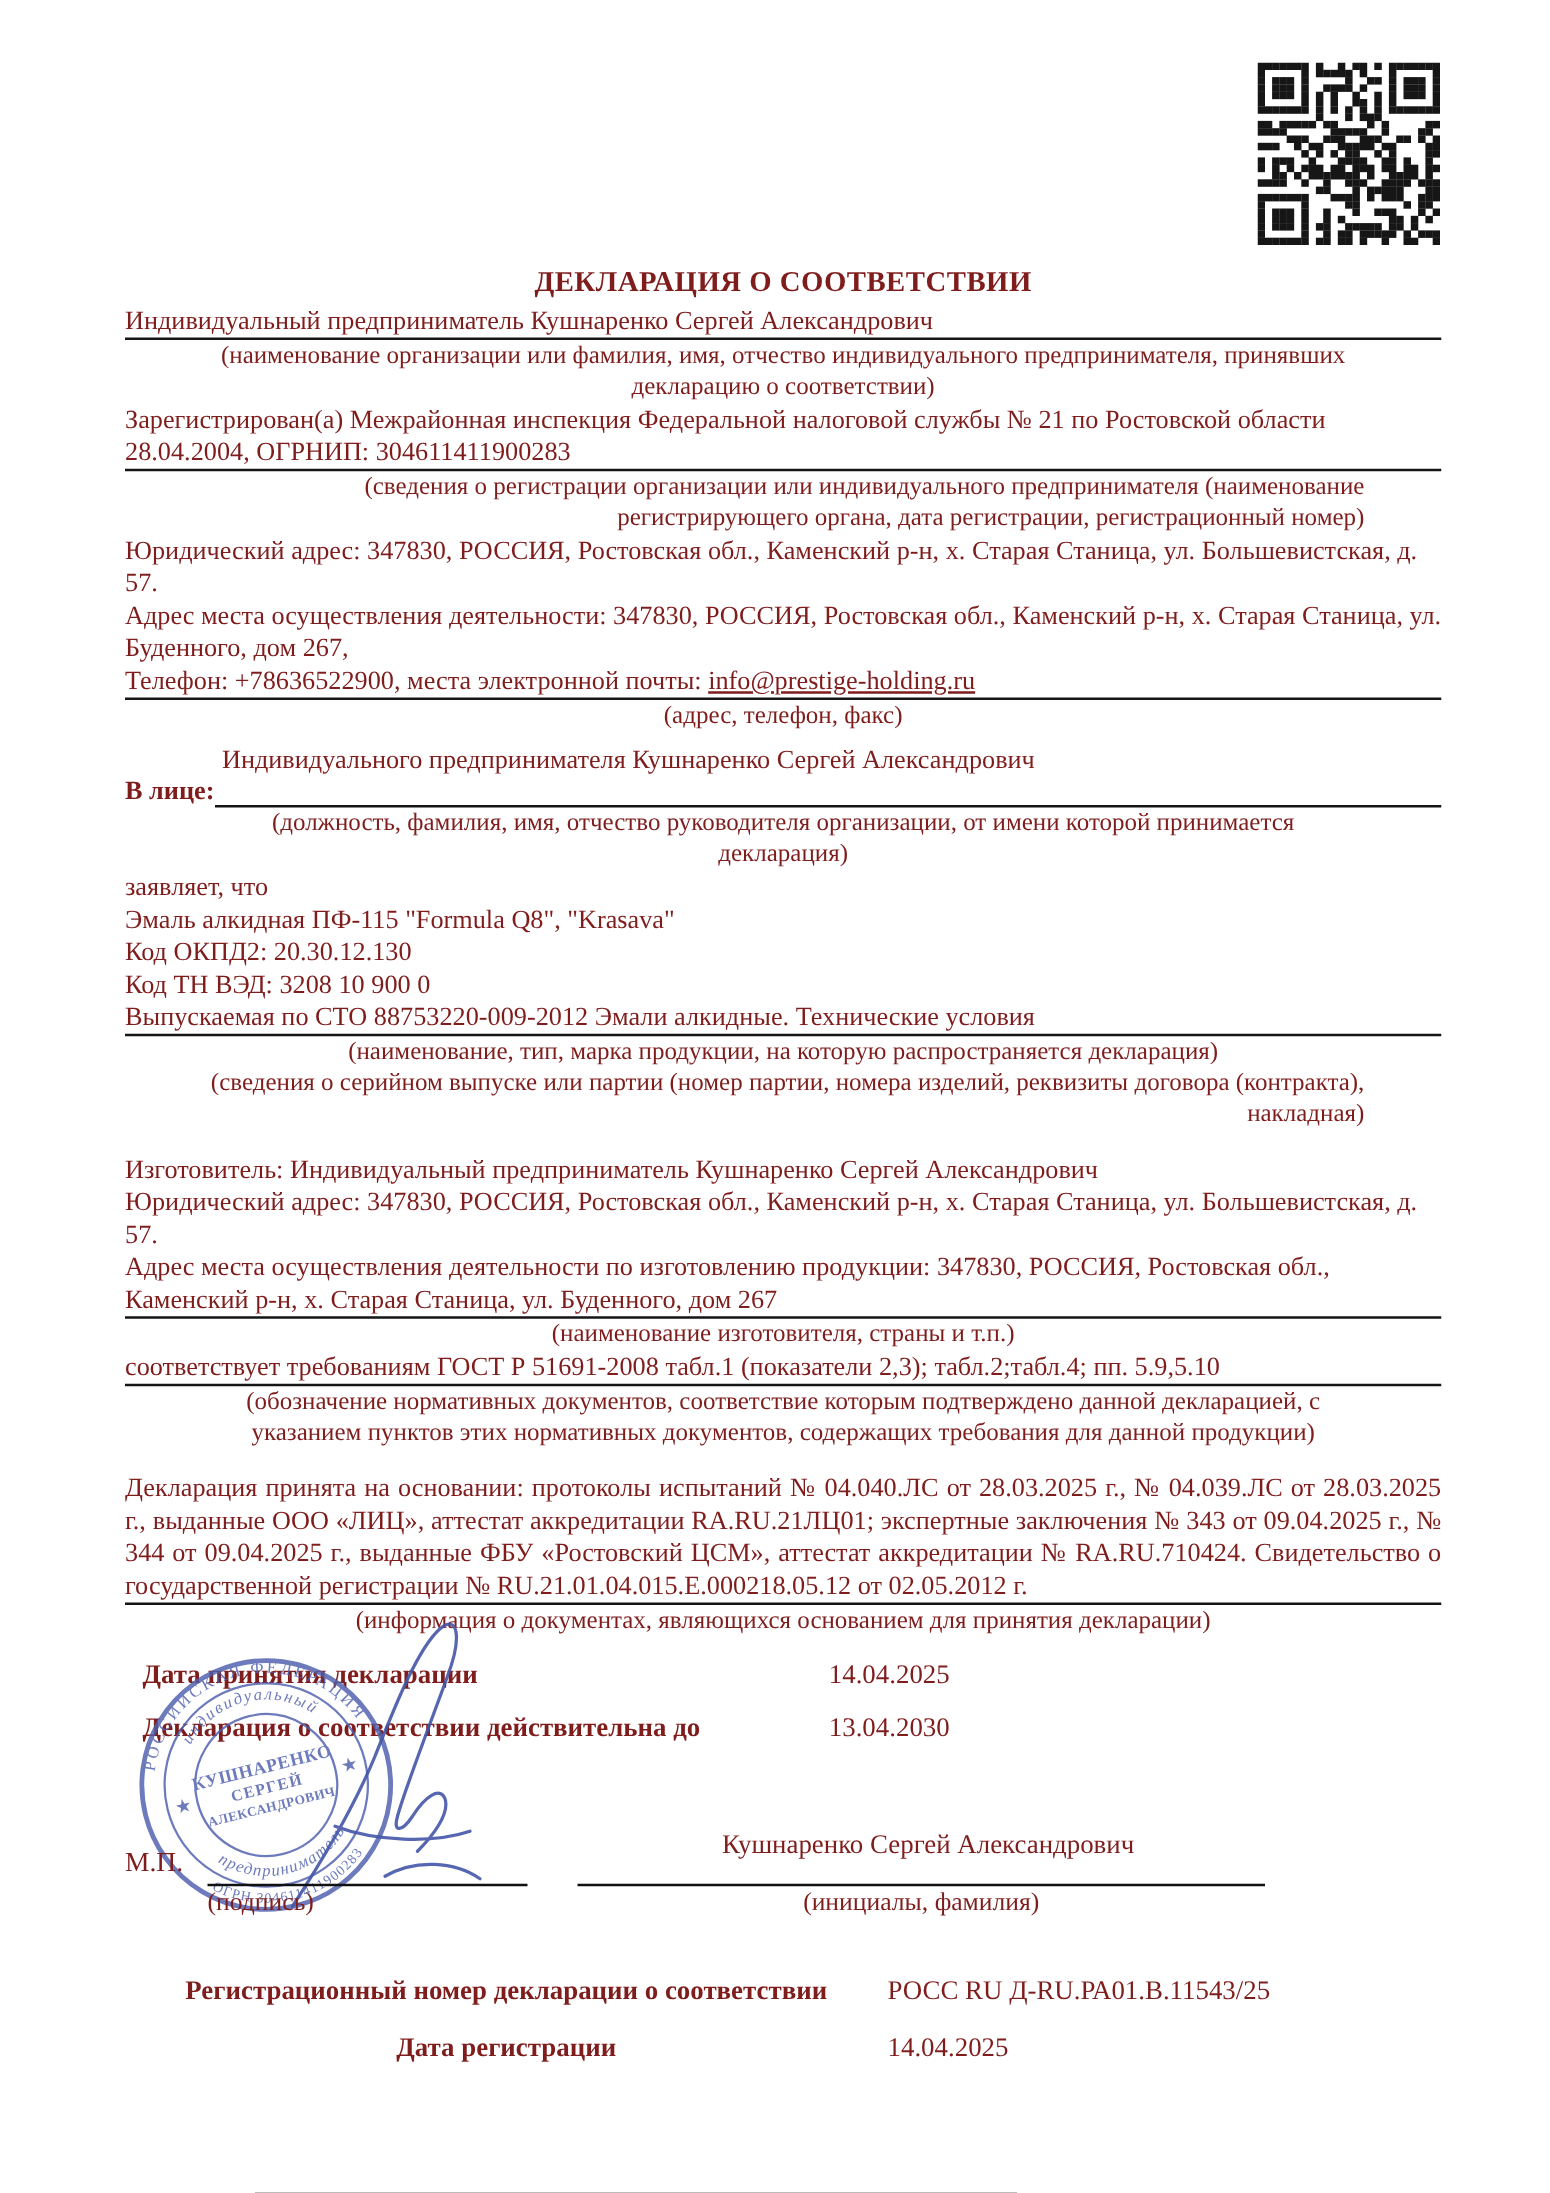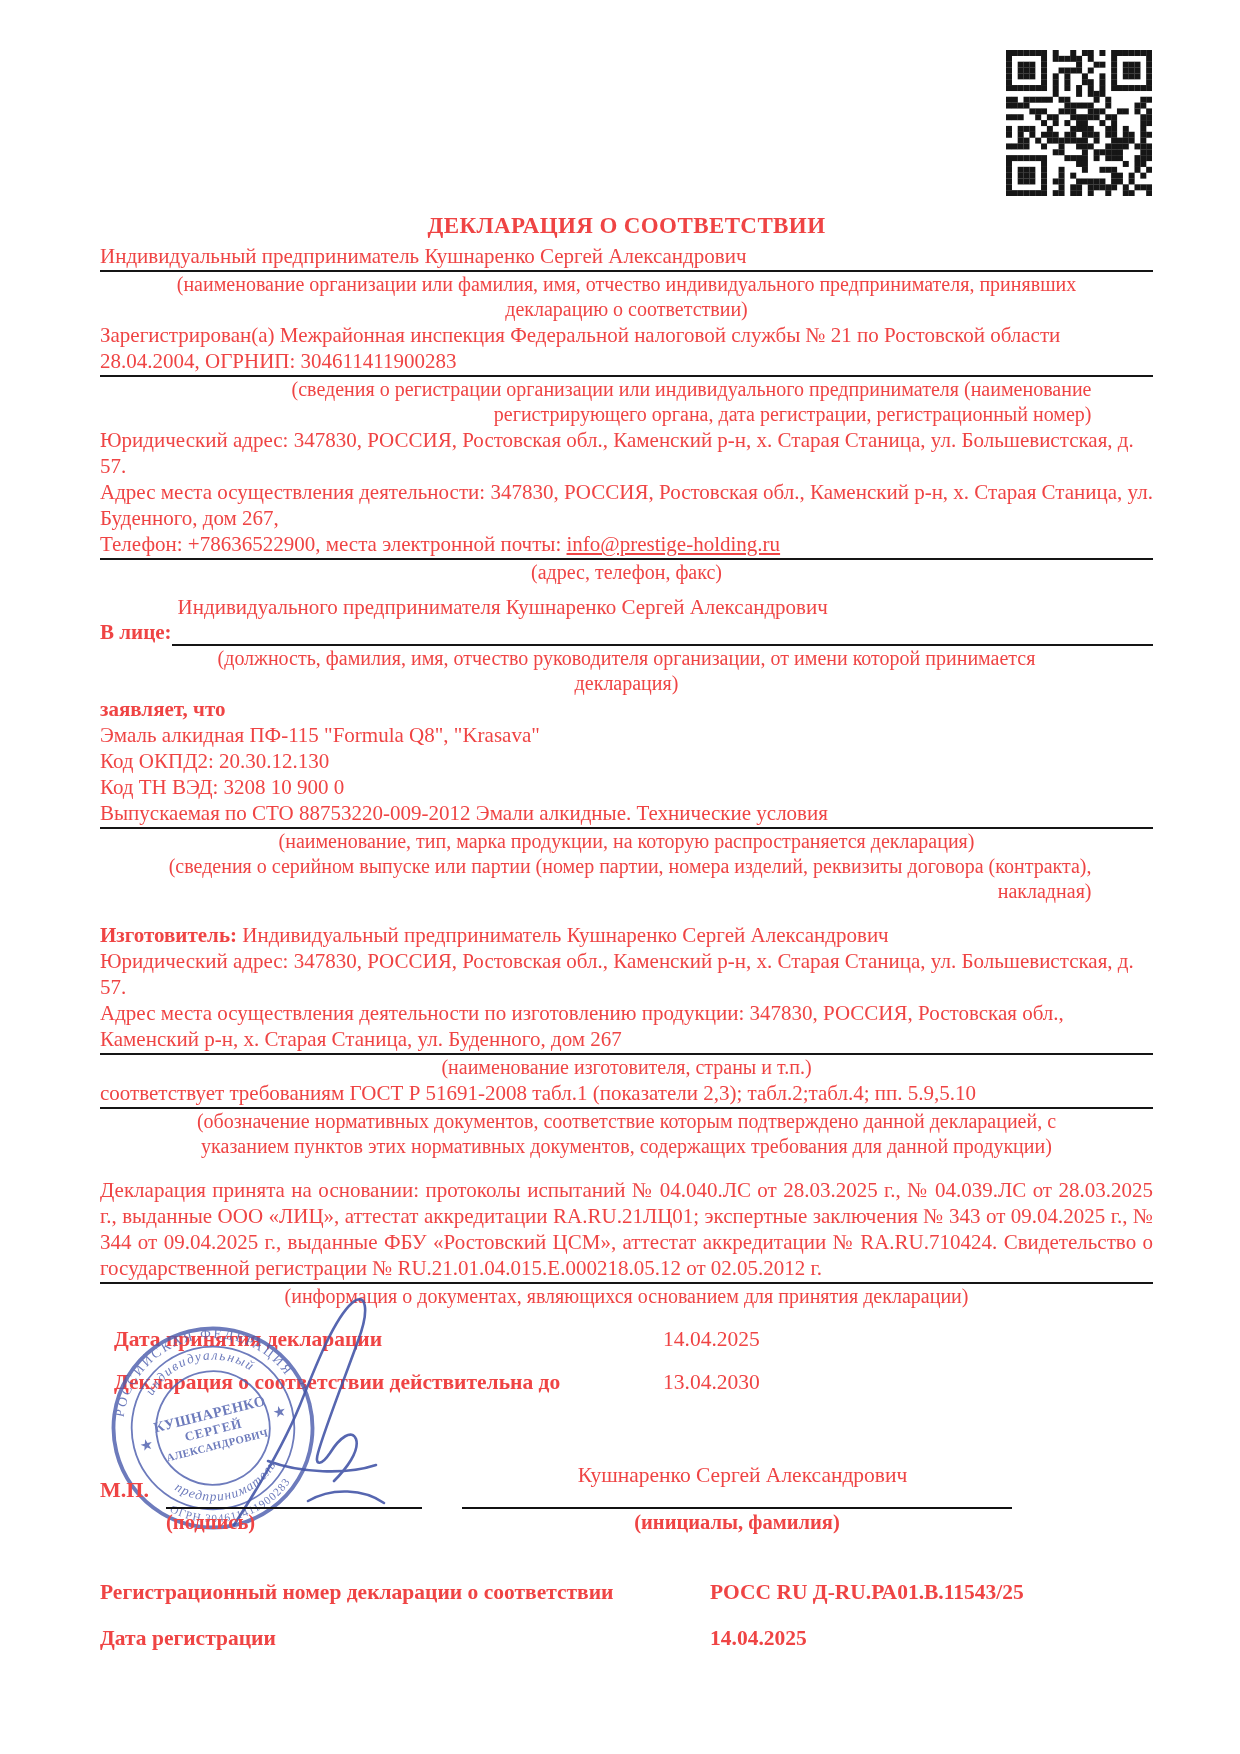--- a/index.html
+++ b/index.html
@@ -1,39 +1,39 @@
 <!DOCTYPE html>
 <html><head>
 <meta charset="utf-8">
 <style>
   html,body{margin:0;padding:0;background:#888;}
   .page{
     position:relative; width:1240px; height:1754px; margin:0 auto;
     background:#ffffff; overflow:hidden; box-sizing:border-box;
     padding:212px 87px 0 100px;
     font-family:"Liberation Serif", "DejaVu Serif", serif;
-    color:#ef4444;
+    color:#7f1d1d;
   }
   .title{font-size:23px; line-height:28px; text-align:center; font-weight:bold; letter-spacing:.4px; margin-bottom:3px;}
   .line{font-size:21px; line-height:26px;}
-  .b{font-weight:bold;}
+  .b{font-weight:normal;}
   .u{border-bottom:2px solid #151515; padding-bottom:1px;}
   .cap{font-size:20px; line-height:25px; text-align:center; margin:0 auto;}
   .capw1{max-width:900px;}
   .capw2{max-width:930px;text-align:right;}
   .capw3{max-width:830px;}
   .capw4{max-width:950px;}
   .email{text-decoration:underline;}
   .vlitse{display:flex; margin-top:9px;}
   .vlitse .lbl{font-weight:bold; white-space:nowrap; font-size:21px; line-height:27px;margin-top:25px;}
   .vlitse .val{flex:1; font-size:21px; line-height:27px; border-bottom:2px solid #151515; padding-left:6px;}
   .just{text-align:justify; text-align-last:left;} .mt16{margin-top:16px;} .mt26{margin-top:18px;} .mt30{margin-top:18px;}
   .drow{display:flex; font-size:21.5px; line-height:26px; margin-top:17px;}
   .drow .dlbl{width:549px; padding-left:14px; font-weight:bold;}
-  .rrow{display:flex; font-size:21.5px; line-height:26px; margin-top:20px;}
+  .rrow{display:flex; font-size:21.5px; line-height:26px; margin-top:20px;text-align:center;}
   .rrow .rlbl{width:610px; font-weight:bold;}
   .qr{position:absolute; left:1006px; top:50px; width:146px; height:146px; fill:#161616;}
   .sig-area{position:relative; height:152px; margin-top:12px;}
   .stamp{position:absolute; left:6px; top:-86px; width:214px; height:214px; transform:rotate(-14deg); opacity:.82;}
   .signature{position:absolute; left:116px; top:-118px; width:262px; height:252px; opacity:.9;}
   .mp{position:absolute; left:0px; top:70px; font-size:22px;}
   .sig-line{position:absolute; left:66px; top:100px; width:256px; border-top:2.5px solid #111;}
   .sig-cap{position:absolute; left:66px; top:104px; width:256px; text-align:left; font-size:20.5px;}
   .sig-name{position:absolute; left:370px; top:56px; width:545px; text-align:center; font-size:21.5px;}
   .name-line{position:absolute; left:362px; top:100px; width:550px; border-top:2px solid #111;}

